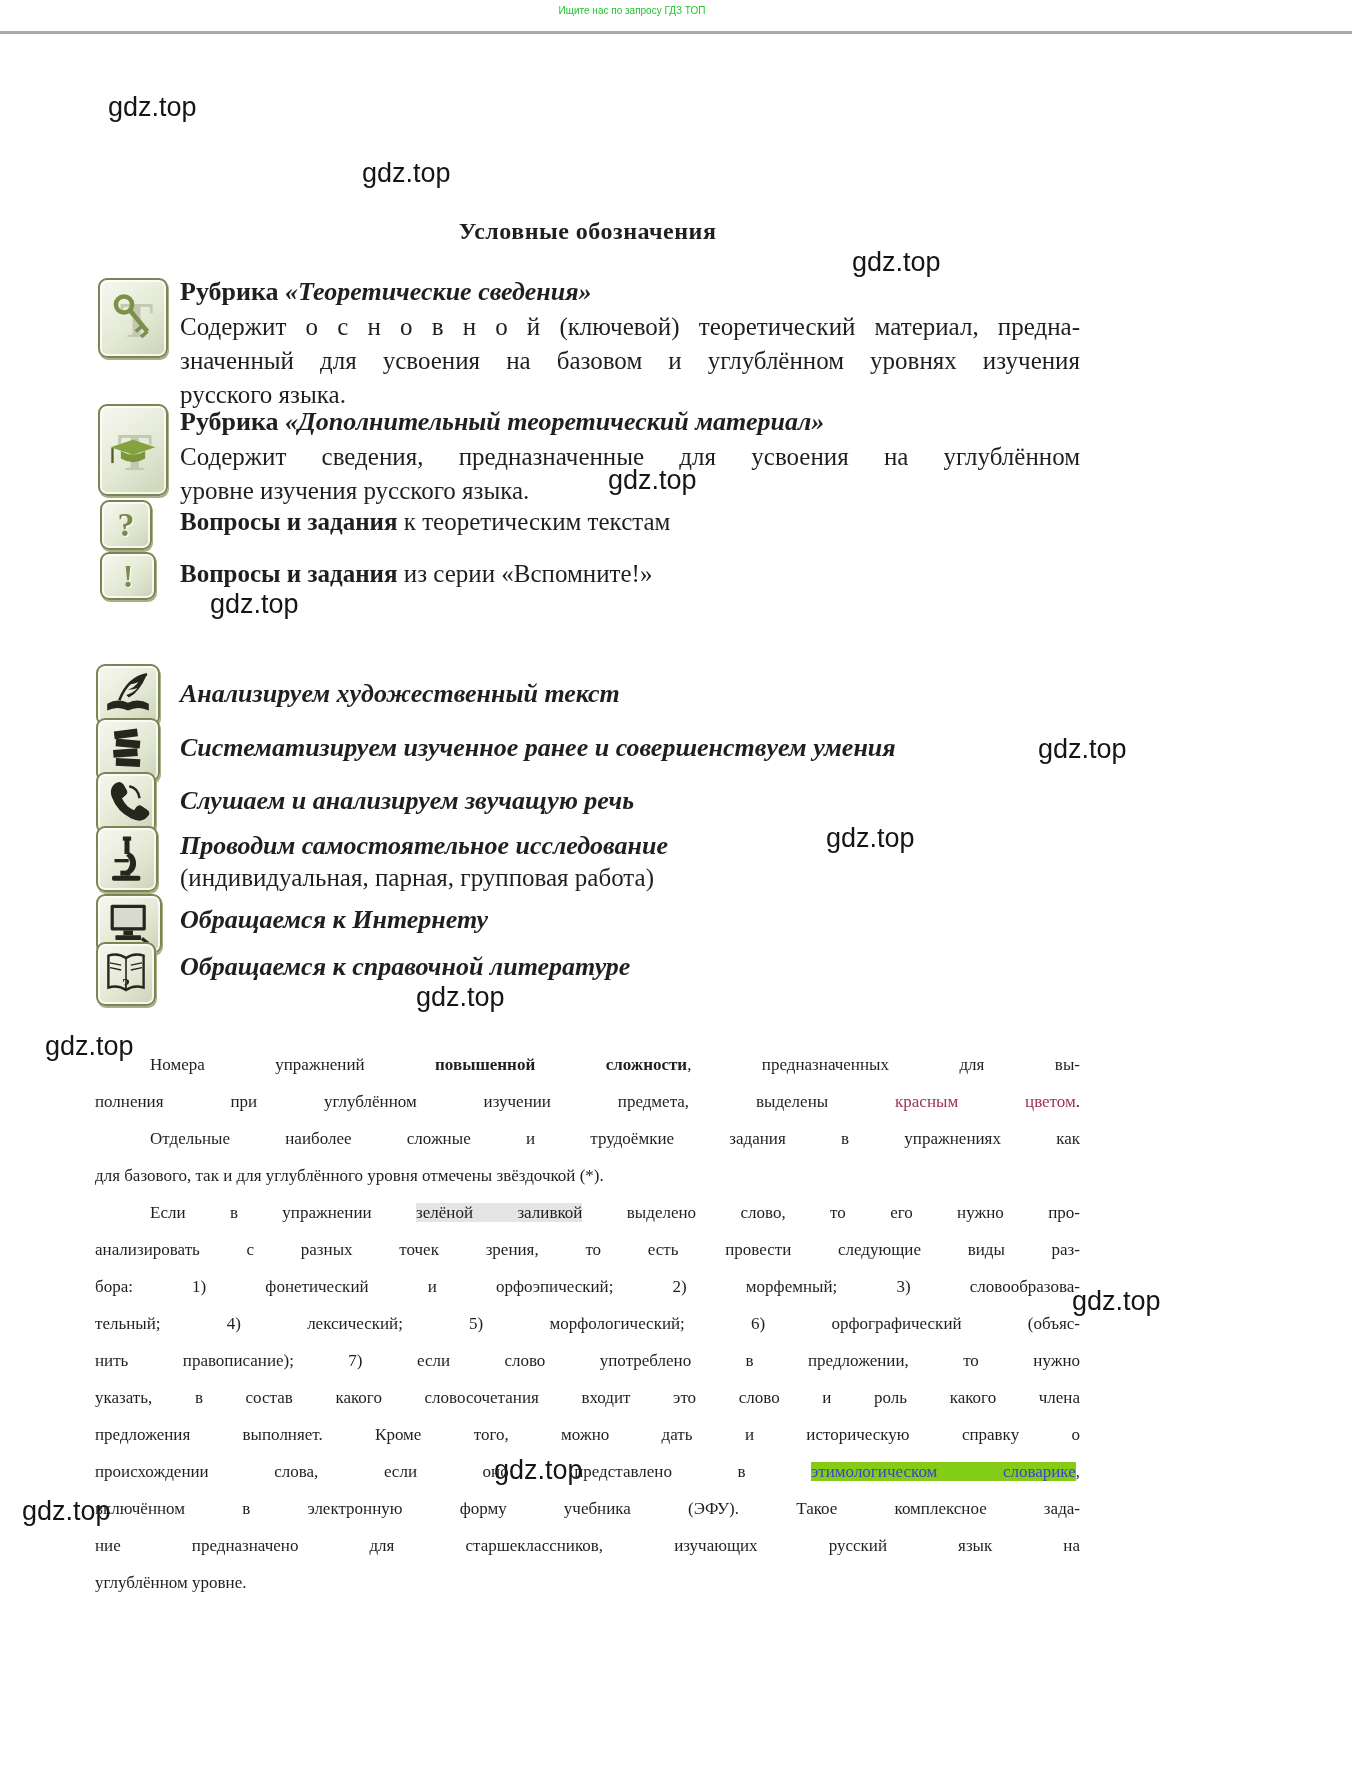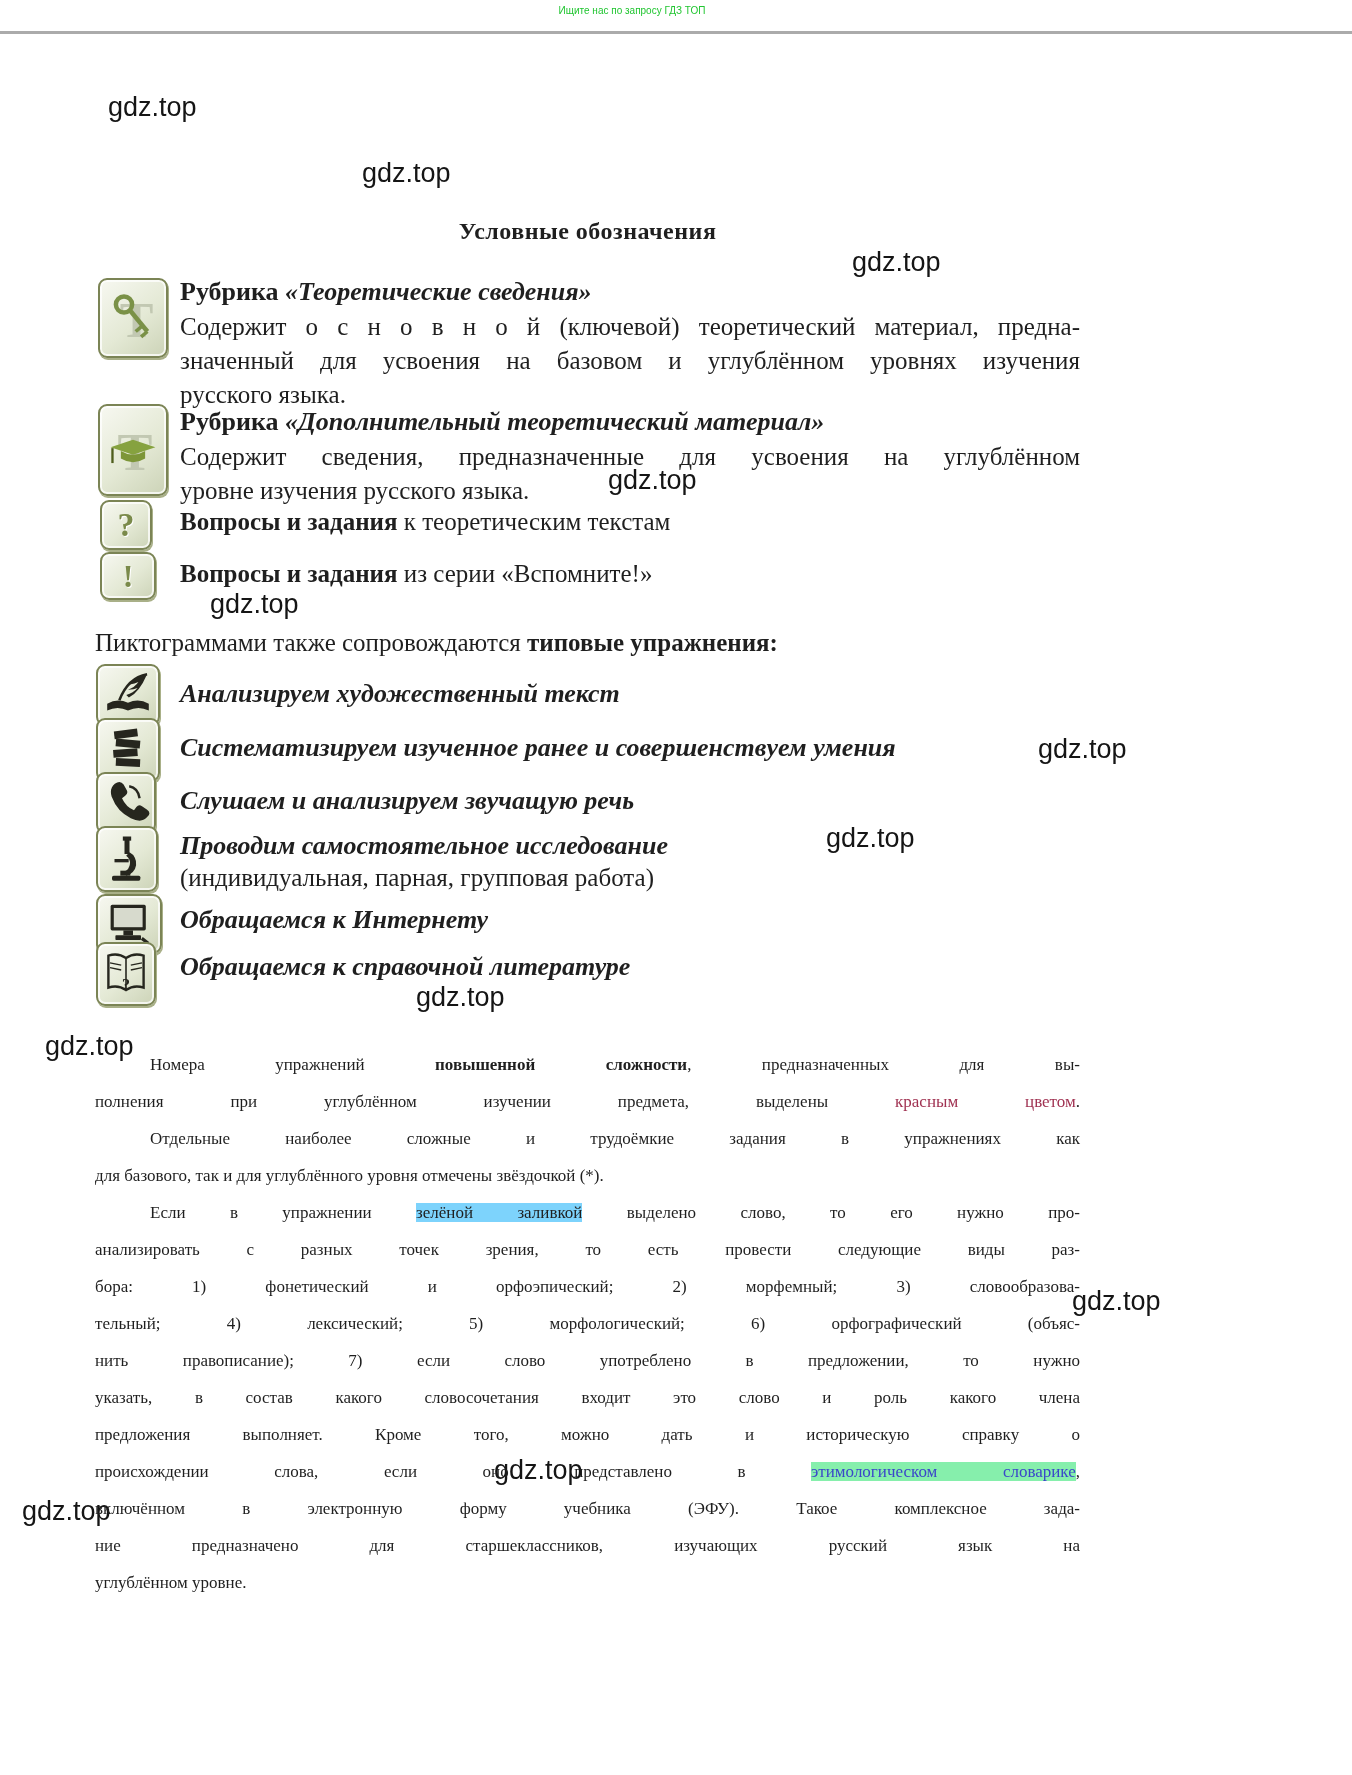--- a/index.html
+++ b/index.html
@@ -42,22 +42,22 @@
 
   .exlabel{position:absolute;left:180px;width:900px;font-size:26px;line-height:32px;
            font-weight:bold;font-style:italic;}
   .exsub{position:absolute;left:180px;width:900px;font-size:25px;line-height:32px;}
 
   
   .notes{position:absolute;left:95px;top:1046px;width:985px;font-size:17px;line-height:37px;}
   .nl{height:37px;}
   .ind{text-indent:55px;}
   .red{color:#a03252;font-family:Liberation Serif, serif;}
-  .ghl{background:#7dd3fc;}
-  .bhl{color:#3a46c9;background:#86efac;}
+  .ghl{background:#e5e5e5;}
+  .bhl{color:#3a46c9;background:#84cc16;}
 
   .footer{position:absolute;left:95px;top:1752px;width:985px;text-align:center;
           font-family:"Liberation Sans", sans-serif;font-size:14px;color:#7231a8;margin-top:29px;}
   svg{display:block;}
 </style>
 </head>
 <body>
 
 <div class="page">
 
@@ -114,21 +114,20 @@
   <div class="ibox" style="left:100px;top:500px;width:48px;height:46px;">
     <span class="qmark" style="font-size:34px;">?</span>
   </div>
   <div class="qa" style="top:506px;"><span class="b">Вопросы и задания</span><span> к теоретическим текстам</span></div>
 
   <div class="ibox" style="left:100px;top:552px;width:52px;height:44px;">
     <span class="qmark" style="font-size:32px;">!</span>
   </div>
   <div class="qa" style="top:558px;"><span class="b">Вопросы и задания</span><span> из серии «Вспомните!»</span></div>
 
-  <div class="intro" style="top:626px;"><span>Пиктограммами также сопровождаются </span><span class="b">типовые упражнения:</span></div>
 
   <div class="ibox" style="left:96px;top:664px;width:60px;height:58px;">
     <svg viewBox="0 0 60 60" width="52" height="52">
       <path d="M6 40 q12 -7 24 -1 q12 -6 24 1 v8 q-12 -6 -24 0 q-12 -6 -24 0 z" fill="#26261e"></path>
       <path d="M52 6 Q30 10 20 36" stroke="#26261e" stroke-width="3" fill="none"></path>
       <path d="M52 6 q-14 2 -20 12 q6 -1 10 -3 q-4 6 -12 9 q7 0 11 -2 q-5 6 -13 8 l3 3 q12 -6 21 -27z" fill="#26261e"></path>
     </svg>
   </div>
   <div class="exlabel" style="top:678px;">Анализируем художественный текст</div>
 

